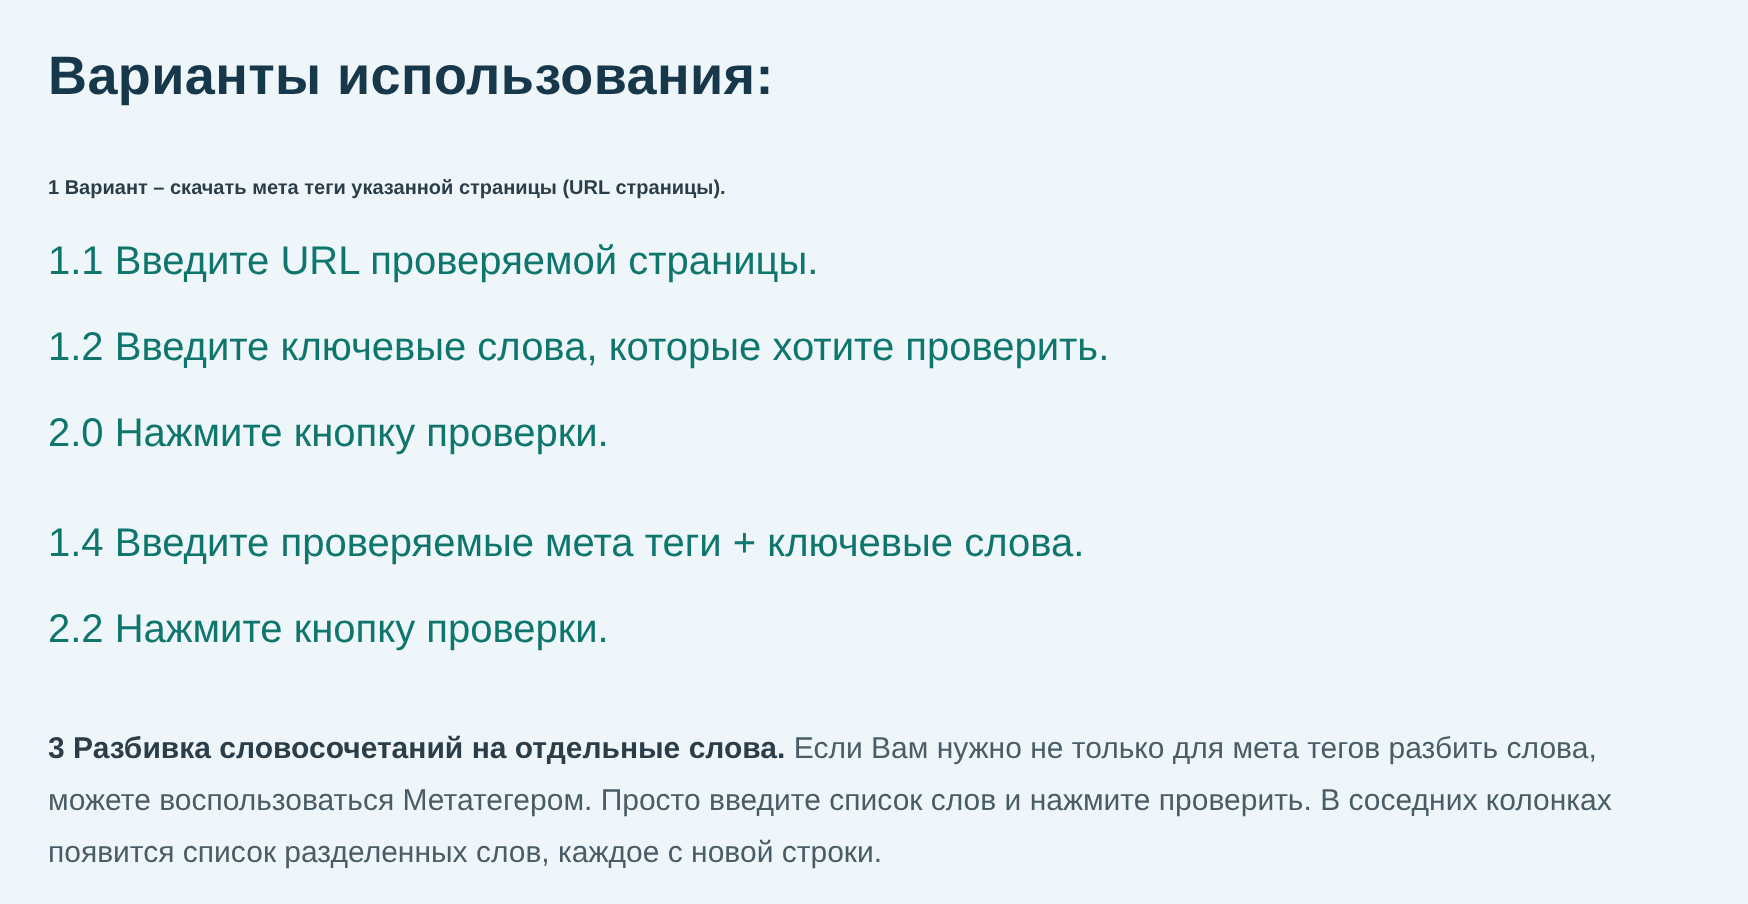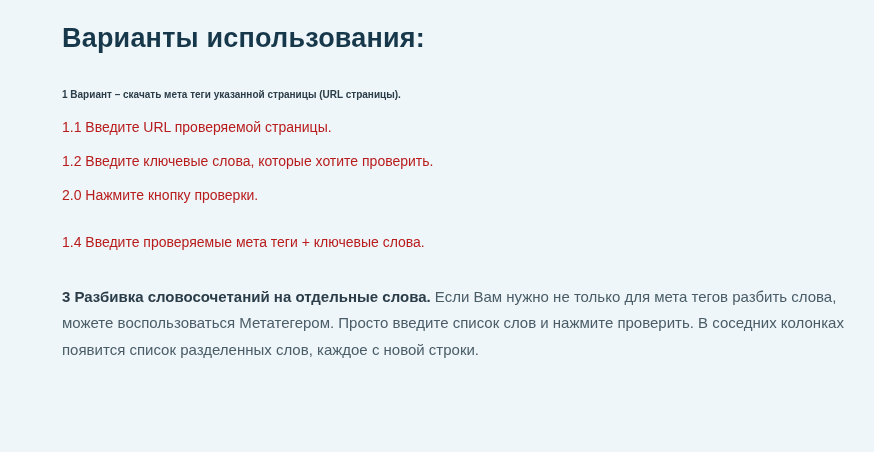--- a/index.html
+++ b/index.html
@@ -13,21 +13,20 @@
     font-family: "Liberation Sans", sans-serif;
     color: #3b4a52;
     overflow: hidden;
   }
   .page {
     width: 836px;
     height: 452px;
     box-sizing: border-box;
     padding: 22px 24px 0 24px;
     background: #eef6fa;
-    margin-left: 38px;
   }
   .page-title {
     font-size: 27px;
     font-weight: bold;
     color: #17384a;
     letter-spacing: 0.2px;
     margin: 0 0 34px 0;
     line-height: 1.2;
   }
   .block {
@@ -37,22 +36,22 @@
     margin-bottom: 0;
   }
   .heading {
     font-size: 10px;
     font-weight: bold;
     color: #2b3d48;
     margin: 0 0 14px 0;
     line-height: 1.45;
   }
   .step {
-    font-size: 14px;
-    color: #b91c1c;
+    font-size: 20px;
+    color: #0f766e;
     margin: 0 0 14px 0;
     line-height: 1.45;
   }
   .step:last-child {
     margin-bottom: 0;
   }
   .para {
     font-size: 15px;
     color: #4a5c66;
     line-height: 1.75;
@@ -76,19 +75,20 @@
 
   <div class="block">
     <p class="heading">1 Вариант – скачать мета теги указанной страницы (URL страницы).</p>
     <p class="step">1.1 Введите URL проверяемой страницы.</p>
     <p class="step">1.2 Введите ключевые слова, которые хотите проверить.</p>
     <p class="step">2.0 Нажмите кнопку проверки.</p>
   </div>
 
   <div class="block">
     <p class="step">1.4 Введите проверяемые мета теги + ключевые слова.</p>
+    <p class="step">2.2 Нажмите кнопку проверки.</p>
   </div>
 
   <div class="block block-3">
     <p class="para"><span class="lead">3 Разбивка словосочетаний на отдельные слова.</span><span> Если Вам нужно не только для мета тегов разбить слова, можете воспользоваться Метатегером. Просто введите список слов и нажмите проверить. В соседних колонках появится список разделенных слов, каждое с новой строки.</span></p>
   </div>
 
 </div>
 
 </body></html>

